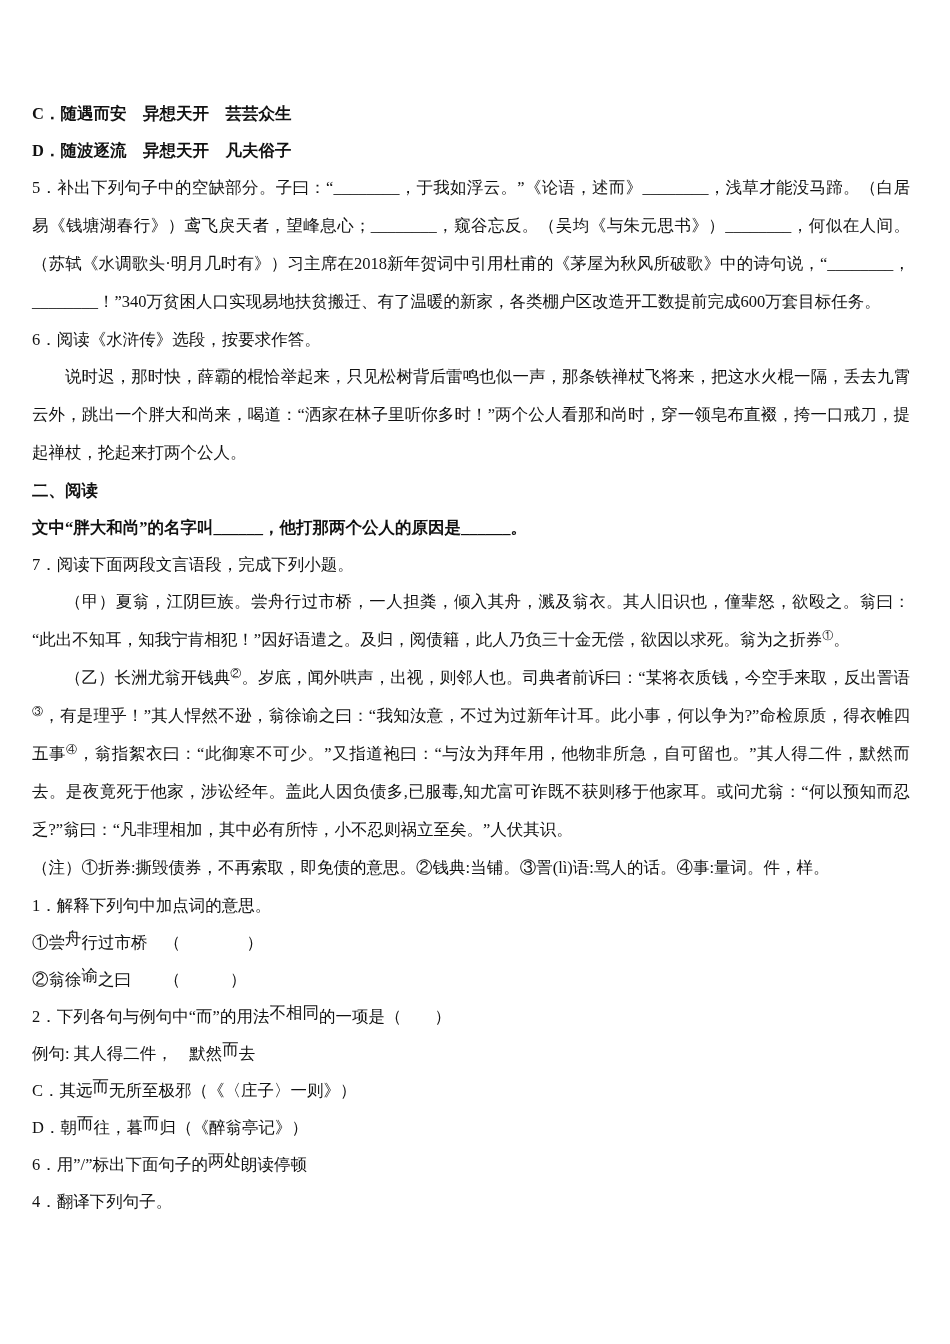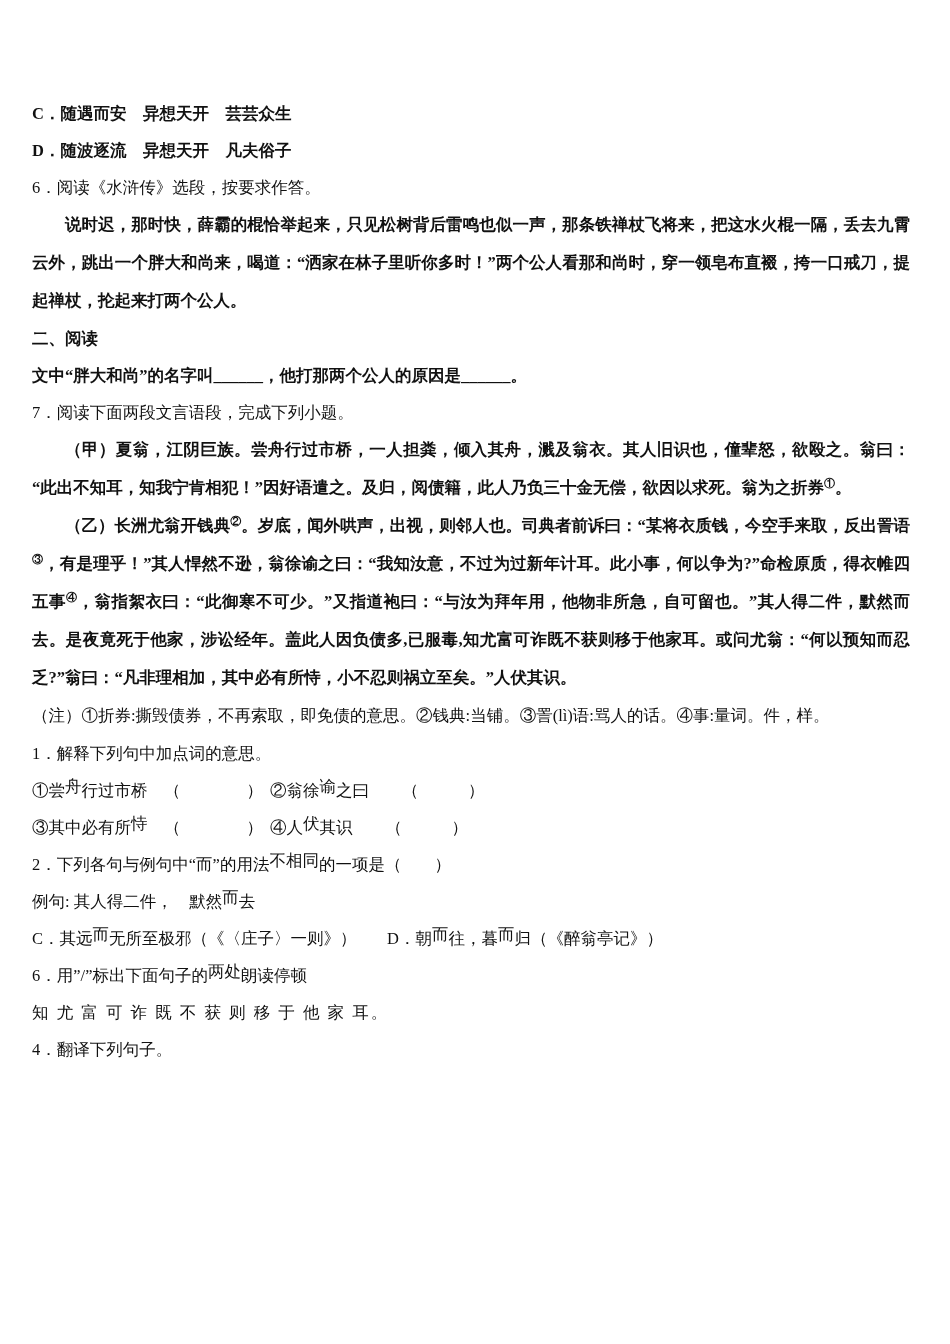--- a/index.html
+++ b/index.html
@@ -13,38 +13,39 @@
     font-size: 16.5px;
     line-height: 37px;
     white-space: normal;
   }
   .para {
     font-size: 16.5px;
     line-height: 38px;
     text-align: justify;
     text-justify: inter-ideograph;
   }
-  .indent { text-indent: 2em; font-weight: bold; }
+  .indent { text-indent: 2em; }
   .bold { font-weight: 700; }
   .em { position: relative; top: -4px; }
   .sup { font-size: 11px; vertical-align: super; line-height: 0; }
-  .row2 { display: flex; }
+  .row2 { display: flex; flex-direction: column; }
   .row2 .c1 { flex: 0 0 auto; }
   .w-opt { width: 355px; }
   .w-q1 { width: 238px; }
   .spaced { letter-spacing: 2px; }
 </style>
 </head>
 <body>
 
 <div class="sheet">
 
   <div class="ln bold">C．随遇而安　异想天开　芸芸众生</div>
   <div class="ln bold">D．随波逐流　异想天开　凡夫俗子</div>
 
+  <div class="para">5．补出下列句子中的空缺部分。子曰：“________，于我如浮云。”《论语，述而》________，浅草才能没马蹄。（白居易《钱塘湖春行》）鸢飞戾天者，望峰息心；________，窥谷忘反。（吴均《与朱元思书》）________，何似在人间。（苏轼《水调歌头·明月几时有》）习主席在2018新年贺词中引用杜甫的《茅屋为秋风所破歌》中的诗句说，“________，________！”340万贫困人口实现易地扶贫搬迁、有了温暖的新家，各类棚户区改造开工数提前完成600万套目标任务。</div>
 
   <div class="ln">6．阅读《水浒传》选段，按要求作答。</div>
 
   <div class="para indent">说时迟，那时快，薛霸的棍恰举起来，只见松树背后雷鸣也似一声，那条铁禅杖飞将来，把这水火棍一隔，丢去九霄云外，跳出一个胖大和尚来，喝道：“洒家在林子里听你多时！”两个公人看那和尚时，穿一领皂布直裰，挎一口戒刀，提起禅杖，抡起来打两个公人。</div>
 
   <div class="ln bold">二、阅读</div>
 
   <div class="ln bold">文中“胖大和尚”的名字叫______，他打那两个公人的原因是______。</div>
 
   <div class="ln">7．阅读下面两段文言语段，完成下列小题。</div>
@@ -64,28 +65,20 @@
 
   <div class="ln row2">
     <span class="c1 w-q1">
       <span>①尝</span><span class="em">舟</span><span>行过市桥　（　　　　）</span>
     </span>
     <span>
       <span>②翁徐</span><span class="em">谕</span><span>之曰　　（　　　）</span>
     </span>
   </div>
 
-  <div class="ln row2">
-    <span class="c1 w-q1">
-      <span>③其中必有所</span><span class="em">恃</span><span>　（　　　　）</span>
-    </span>
-    <span>
-      <span>④人</span><span class="em">伏</span><span>其识　　（　　　）</span>
-    </span>
-  </div>
 
   <div class="ln">
     <span>2．下列各句与例句中“而”的用法</span><span class="em">不相同</span><span>的一项是（　　）</span>
   </div>
 
   <div class="ln">
     <span>例句: 其人得二件，　默然</span><span class="em">而</span><span>去</span>
   </div>
 
 
@@ -95,17 +88,16 @@
     </span>
     <span>
       <span>D．朝</span><span class="em">而</span><span>往，暮</span><span class="em">而</span><span>归（《醉翁亭记》）</span>
     </span>
   </div>
 
   <div class="ln">
     <span>6．用”/”标出下面句子的</span><span class="em">两处</span><span>朗读停顿</span>
   </div>
 
-  <div class="ln spaced">知 尤 富 可 诈 既 不 获 则 移 于 他 家 耳。</div>
 
   <div class="ln">4．翻译下列句子。</div>
 
 </div>
 
 </body></html>

